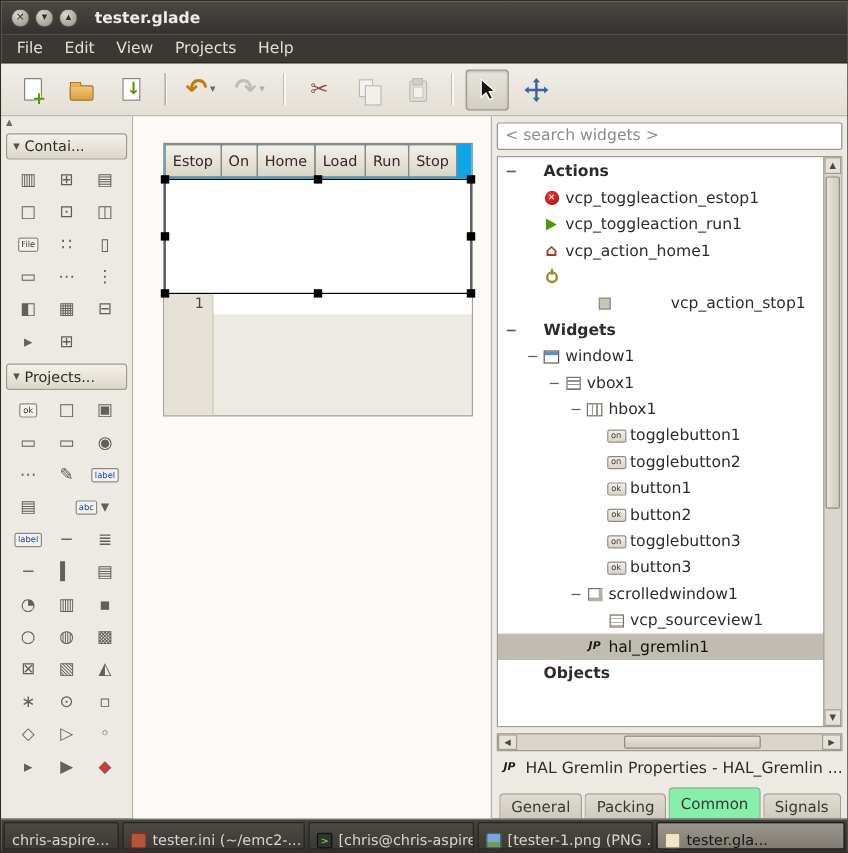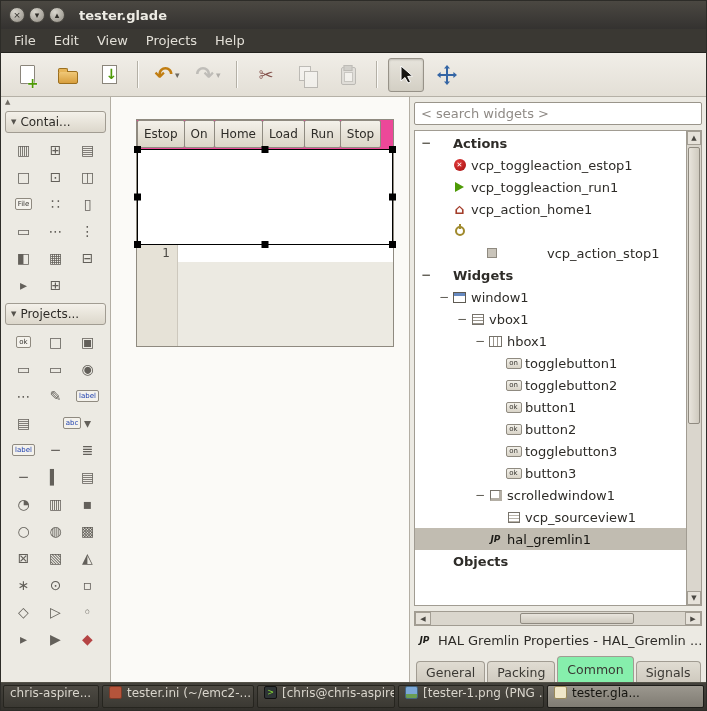--- a/index.html
+++ b/index.html
@@ -48,21 +48,21 @@
   .pal-up { height:11px; font-size:7px; color:#6e6a62; padding-left:4px; line-height:11px; }
   .psec { height:22px; flex:none; margin:3px 4px 2px 4px; background:linear-gradient(#f4f1ea,#dcd7cb); border:1px solid #a19c92; border-radius:3px; display:flex; align-items:center; gap:4px; padding:0 5px; font-size:12px; color:#2e2c28; white-space:nowrap; overflow:hidden; }
   .ptri { font-size:7px; color:#55524c; flex:none; }
   .pgrid { display:grid; grid-template-columns:repeat(3,31px); justify-content:center; gap:1px; padding:2px 0; flex:none; }
   .pcell { width:31px; height:26px; display:flex; align-items:center; justify-content:center; font-size:14px; color:#63605a; }
   .pcell .tbox { font-size:7px; border:1px solid #8f8a80; background:#f4f2ec; border-radius:2px; padding:0 2px; color:#3a3833; line-height:10px; }
 
   
   .canvas { flex:1; background:#fbfaf7; position:relative; border-right:1px solid #b3aea4; min-width:0; }
   .dwindow { position:absolute; left:25px; top:22px; width:258px; height:228px; border:1px solid #8f8a80; background:#fff; display:flex; flex-direction:column; }
-  .dtoolbar { height:29px; flex:none; display:flex; background:#ec4899; overflow:hidden; }
+  .dtoolbar { height:29px; flex:none; display:flex; background:#0ea5e9; overflow:hidden; }
   .dbtn { height:28px; padding:0 6px; font-size:12px; color:#2e2c28; background:linear-gradient(#f4f1ea,#dbd5c7); border:1px solid #8f8a80; border-radius:2px; display:flex; align-items:center; margin-left:-1px; white-space:nowrap; }
   .dbtn:first-child { margin-left:0; }
   .gremlin { position:relative; height:96px; flex:none; background:#fff; border:1px solid #000; }
   .handle { position:absolute; width:7px; height:7px; background:#000; }
   .h-tl { left:-4px; top:-4px; } .h-tm { left:50%; top:-4px; transform:translateX(-50%); } .h-tr { right:-4px; top:-4px; }
   .h-ml { left:-4px; top:50%; transform:translateY(-50%); } .h-mr { right:-4px; top:50%; transform:translateY(-50%); }
   .h-bl { left:-4px; bottom:-4px; } .h-bm { left:50%; bottom:-4px; transform:translateX(-50%); } .h-br { right:-4px; bottom:-4px; }
   .sourceview { flex:1; display:flex; background:#eceae2; min-height:0; }
   .gutter { width:41px; flex:none; background:#e6e2d7; border-right:1px solid #cdc8bd; font-size:12px; color:#4a4843; text-align:right; padding:1px 7px 0 0; }
   .svmain { flex:1; }
@@ -110,21 +110,21 @@
   .hslider { position:absolute; top:1px; bottom:1px; left:35%; width:45%; background:linear-gradient(#e8e4dc,#cfcabf); border:1px solid #8f8a80; border-radius:2px; }
 
   .propheader { flex:none; display:flex; align-items:center; gap:5px; font-size:13px; color:#2e2c28; padding:2px; white-space:nowrap; overflow:hidden; }
   .propheader .ti { margin:0; }
   .tabs { flex:none; display:flex; align-items:flex-end; gap:2px; padding:0 2px; height:27px; }
   .tab { padding:0 9px; font-size:12.5px; color:#3a3833; background:linear-gradient(#e0dcd2,#cfcabf); border:1px solid #a19c92; border-bottom:none; border-radius:4px 4px 0 0; height:21px; display:flex; align-items:center; }
   .tab.active { background:#86efac; height:26px; }
 
   
   .taskbar { height:28px; flex:none; background:linear-gradient(#44423c,#33312c); border-top:1px solid #555349; display:flex; align-items:stretch; padding:2px; gap:3px; }
-  .titem { display:flex; align-items:flex-start; gap:5px; padding:0 6px; border:1px solid #26251f; border-radius:2px; background:linear-gradient(#4d4a43,#3b3933); color:#d9d5cc; font-size:12px; white-space:nowrap; overflow:hidden; min-width:0; flex:none; }
+  .titem { display:flex; align-items:flex-end; gap:5px; padding:0 6px; border:1px solid #26251f; border-radius:2px; background:linear-gradient(#4d4a43,#3b3933); color:#d9d5cc; font-size:12px; white-space:nowrap; overflow:hidden; min-width:0; flex:none; }
   .titem.active { background:linear-gradient(#9b978e,#807c73); color:#15140f; border-color:#1d1c18; }
   .tbi { width:13px; height:13px; flex:none; border-radius:2px; }
   .tbi-text-file { background:#b5543b; border:1px solid #7e3a28; }
   .tbi-terminal { background:#2e3436; border:1px solid #111; color:#8ae234; font-size:8px; display:flex; align-items:center; justify-content:center; border-radius:2px; }
   .tbi-image { background:linear-gradient(#7ba7d7 60%,#6a9e52 60%); border:1px solid #44657f; }
   .tbi-glade { background:#efe6c8; border:1px solid #9a8a5a; }
 </style>
 </head>
 <body>
 
@@ -343,21 +343,21 @@
               <span class="expander"></span>
               <span class="ti ti-home">⌂</span>
               <span class="tlabel">vcp_action_home1</span>
             </div>
             <div class="trow" style="padding-left: 22px;">
               <span class="expander"></span>
               <span class="ti ti-power">
                 <span class="pw"></span>
               </span>
             </div>
-            <div class="trow" style="padding-left: 10px; gap: 44px;">
+            <div class="trow" style="padding-left: 22px; gap: 44px;">
               <span class="expander"></span>
               <span class="ti ti-stop">
                 <span class="sq"></span>
               </span>
               <span class="tlabel">vcp_action_stop1</span>
             </div>
             <div class="trow bold" style="padding-left: 4px;">
               <span class="expander">−</span>
               <span class="ti ti-none"></span>
               <span class="tlabel">Widgets</span>

